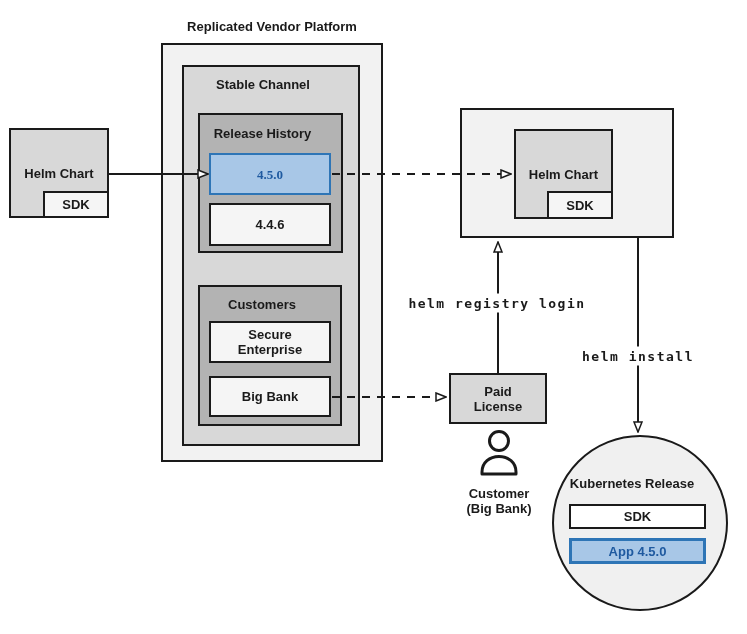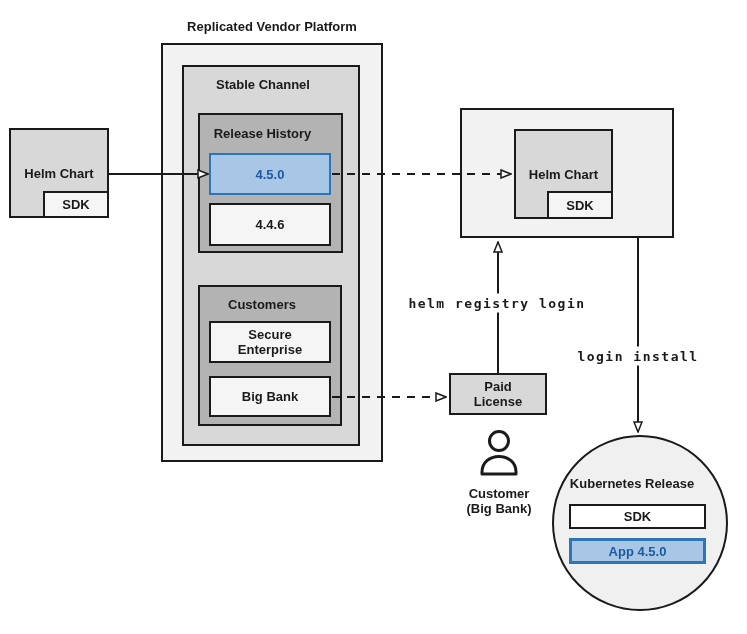--- a/index.html
+++ b/index.html
@@ -53,31 +53,31 @@
   .highlight-thick {
     background: #a8c7e7;
     border: 3px solid #2e75b6;
     color: #1f5aa0;
   }
   .circle-shape { border-radius: 50%; }
   
   .vendor-box     { left:161px; top:43px;  width:222px; height:419px; }
   .stable-box     { left:182px; top:65px;  width:178px; height:381px; }
   .release-box    { left:198px; top:113px; width:145px; height:140px; }
-  .v450-box       { left:209px; top:153px; width:122px; height:42px; }
+  .v450-box       { left:209px; top:153px; width:122px; height:42px;font-family:Liberation Serif, serif; }
   .v446-box       { left:209px; top:203px; width:122px; height:43px; }
   .customers-box  { left:198px; top:285px; width:144px; height:141px; }
   .secure-box     { left:209px; top:321px; width:122px; height:42px; }
   .bigbank-box    { left:209px; top:376px; width:122px; height:41px; }
   .helml-box      { left:9px;   top:128px; width:100px; height:90px; }
   .helml-sdk      { left:43px;  top:191px; width:66px;  height:27px; }
   .registry-box   { left:460px; top:108px; width:214px; height:130px; }
   .reghelm-box    { left:514px; top:129px; width:99px;  height:90px; }
   .regsdk-box     { left:547px; top:191px; width:66px;  height:28px; }
-  .paid-box       { left:449px; top:373px; width:98px;  height:42px; }
+  .paid-box       { left:449px; top:373px; width:98px;  height:51px; }
   .k8s-circle     { left:552px; top:435px; width:176px; height:176px; }
   .k8s-sdk        { left:569px; top:504px; width:137px; height:25px; }
   .k8s-app        { left:569px; top:538px; width:137px; height:26px; }
   .vendor-title   { left:161px; top:19px;  width:222px; }
   .registry-title { left:460px; top:82px;  width:214px; }
   .customer-label { left:439px; top:486px; width:120px; }
   .wrap-narrow  { display:inline-block; max-width:70px; }
   .wrap-narrow2 { display:inline-block; max-width:56px; }
   .cmd {
     position: absolute;
@@ -188,15 +188,15 @@
 
     <line x1="638" y1="238" x2="638" y2="432" stroke="#1a1a1a" stroke-width="2" marker-end="url(#arr)"></line>
 
     <g>
       <circle cx="499" cy="441" r="9.5" fill="#ffffff" stroke="#1a1a1a" stroke-width="3"></circle>
       <path d="M482,474 v-2 c0,-9.5 7.6,-15.5 17,-15.5 c9.4,0 17,6 17,15.5 v2 z" fill="#ffffff" stroke="#1a1a1a" stroke-width="3" stroke-linejoin="round"></path>
     </g>
   </svg>
 
   <div class="cmd cmd-login">helm registry login</div>
-  <div class="cmd cmd-install">login install</div>
+  <div class="cmd cmd-install">helm install</div>
 
 </div>
 
 </body></html>

